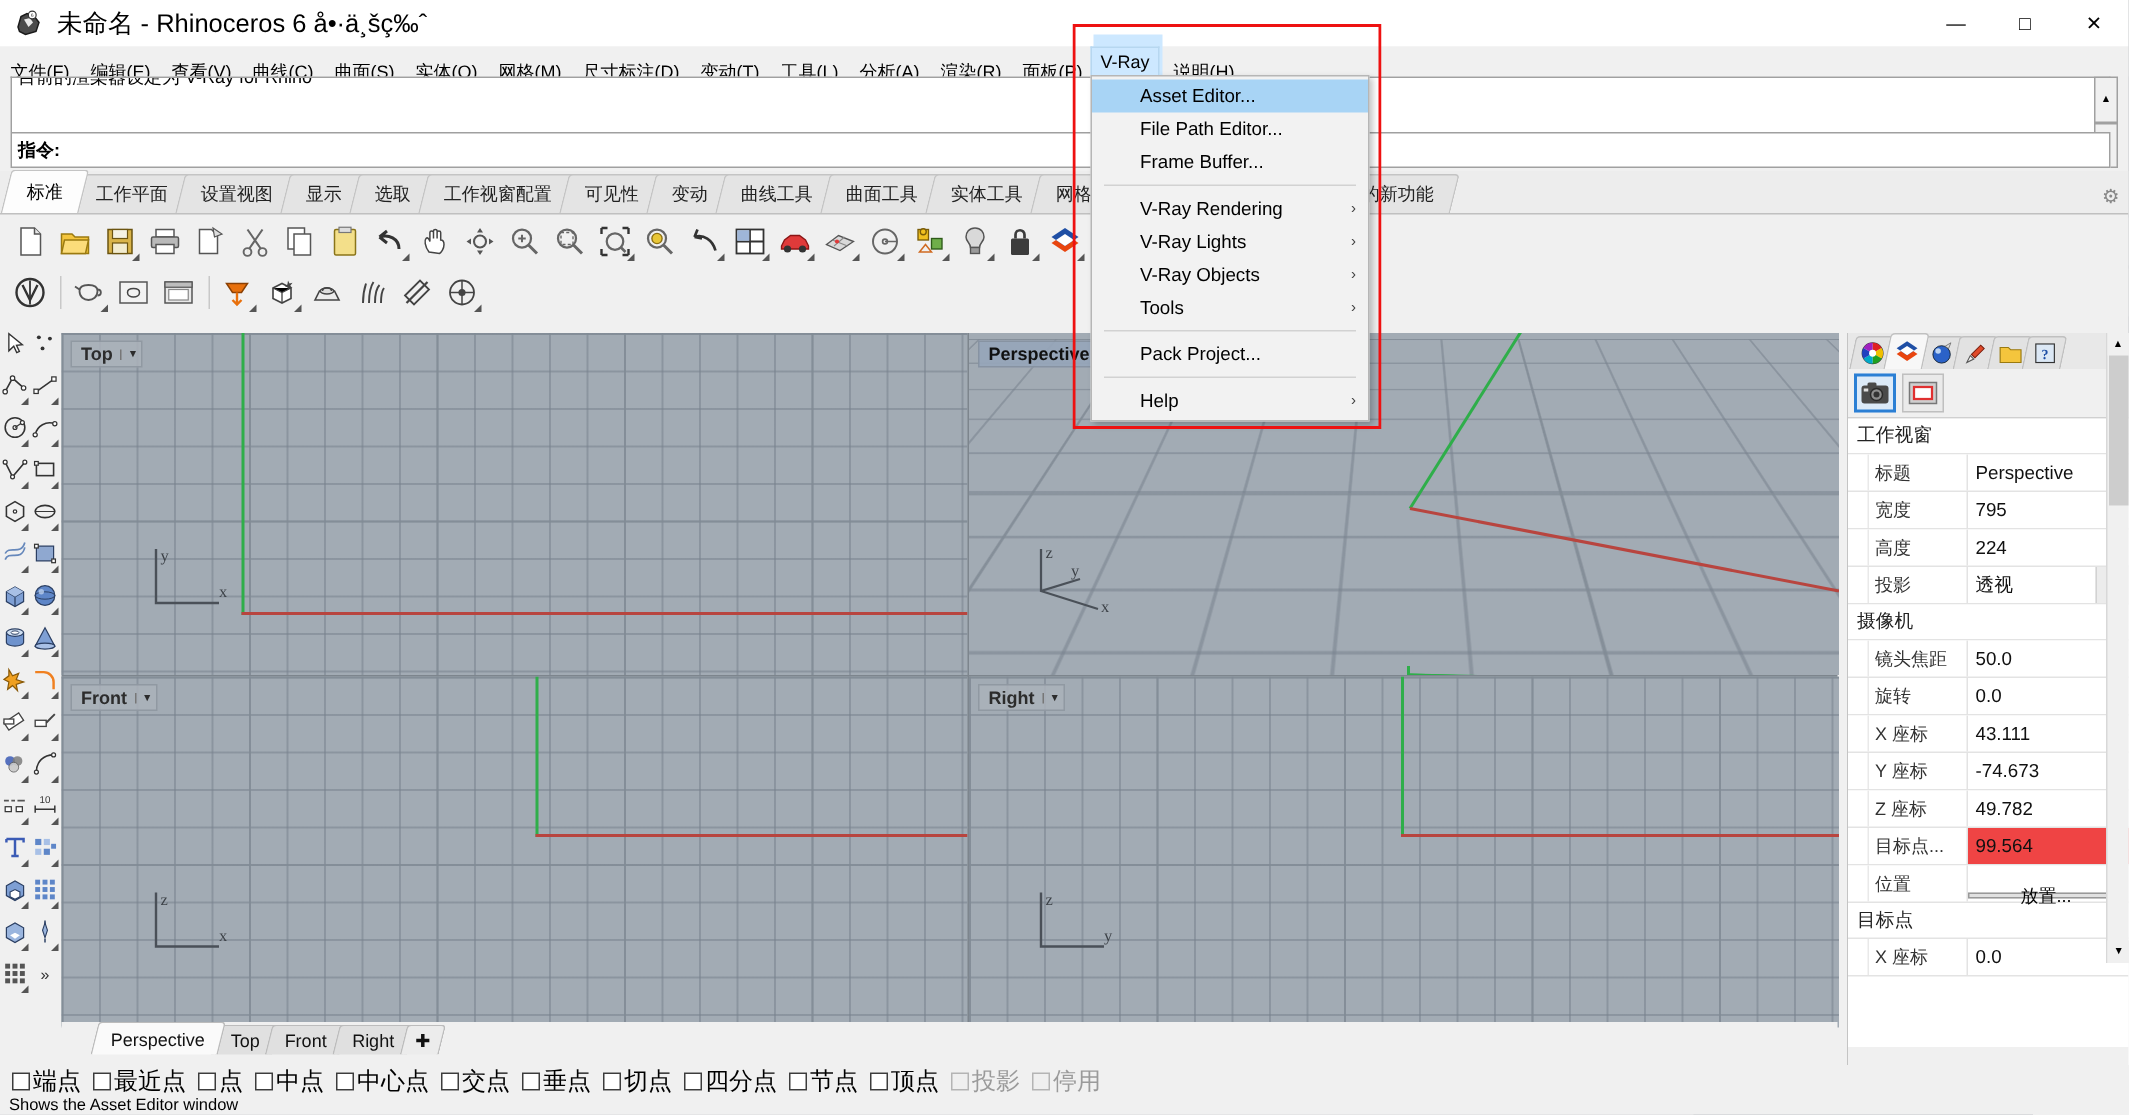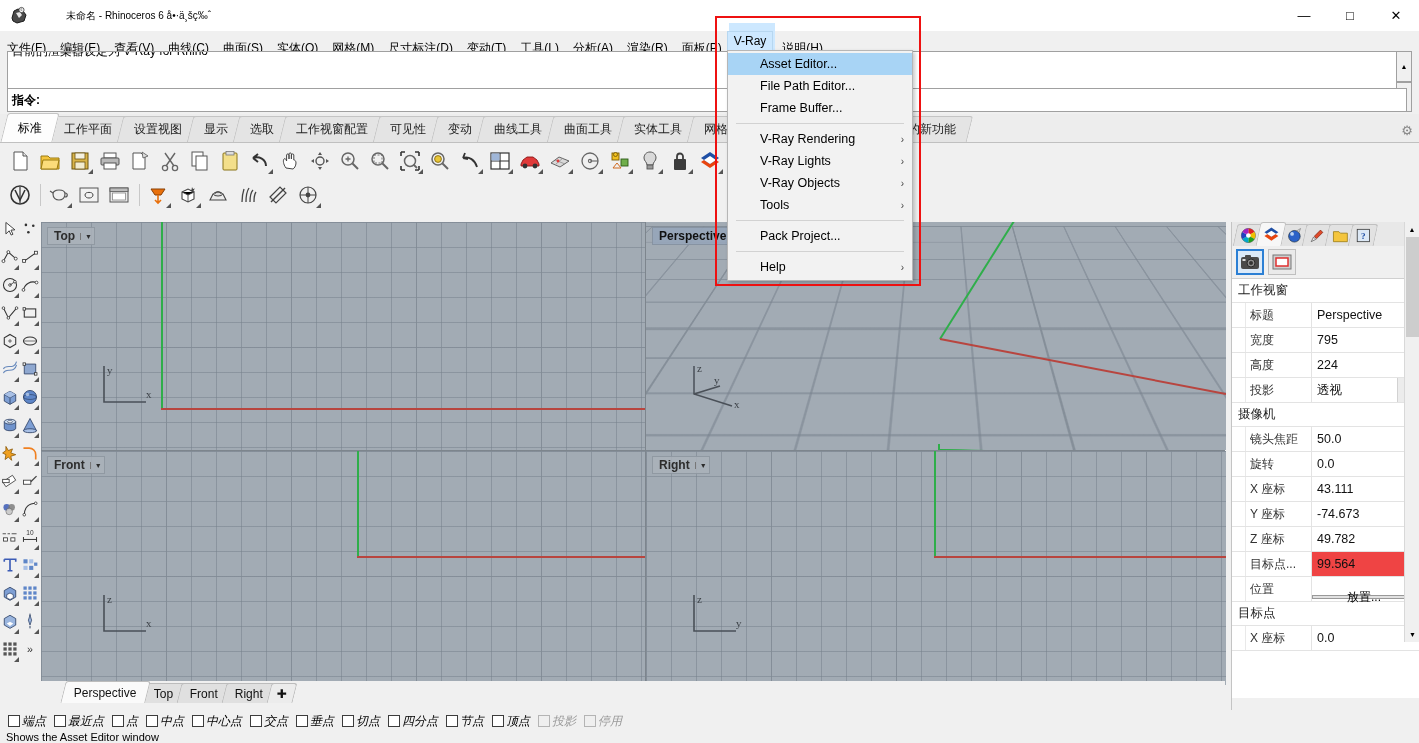--- a/index.html
+++ b/index.html
@@ -20,21 +20,21 @@
   .titlebar {
     position: absolute; left: 0; top: 0; width: 1419px; height: 31px;
     background: #ffffff;
     display: flex; align-items: center;
   }
   .title-icon {
     width: 22px; height: 22px; margin-left: 8px; margin-right: 8px;
     display: flex; align-items: center; justify-content: center;
   }
   .title-text {
-    font-size: 10px; color: #000; white-space: nowrap; margin-left: 28px;
+    font-size: 17px; color: #000; white-space: nowrap;
   }
   .winbtns { margin-left: auto; display: flex; height: 31px; }
   .winbtn {
     width: 46px; height: 31px; display: flex; align-items: center; justify-content: center;
     font-size: 13px; color: #000;
   }
 
   
   .menubar {
     position: absolute; left: 0; top: 31px; width: 1419px; height: 20px;
@@ -173,21 +173,21 @@
     transform: skewX(-14deg); margin-right: -5px; border-radius: 3px 3px 0 0;
   }
   .vptab > span { transform: skewX(14deg); }
   .vptab.sel { background: #fafafa; height: 22px; z-index: 3; }
   .vptab.plus { padding: 0 7px; background: #ececec; }
 
   
   .osnapbar {
     position: absolute; left: 0; top: 710px; width: 1419px; height: 22px;
     background: #f0f0f0; display: flex; align-items: center; padding-left: 8px;
-    font-size: 12px; color: #000; font-style: italic;
+    font-size: 16px; color: #000;
   }
   .osnap { display: flex; align-items: center; margin-right: 8px; white-space: nowrap; }
   .osnap .cb {
     width: 12px; height: 12px; border: 1px solid #3c3c3c; background: #fff;
     margin-right: 2px; display: inline-block;
   }
   .osnap.dim { color: #9a9a9a; }
   .osnap.dim .cb { border-color: #b4b4b4; background: #efefef; }
 
   

